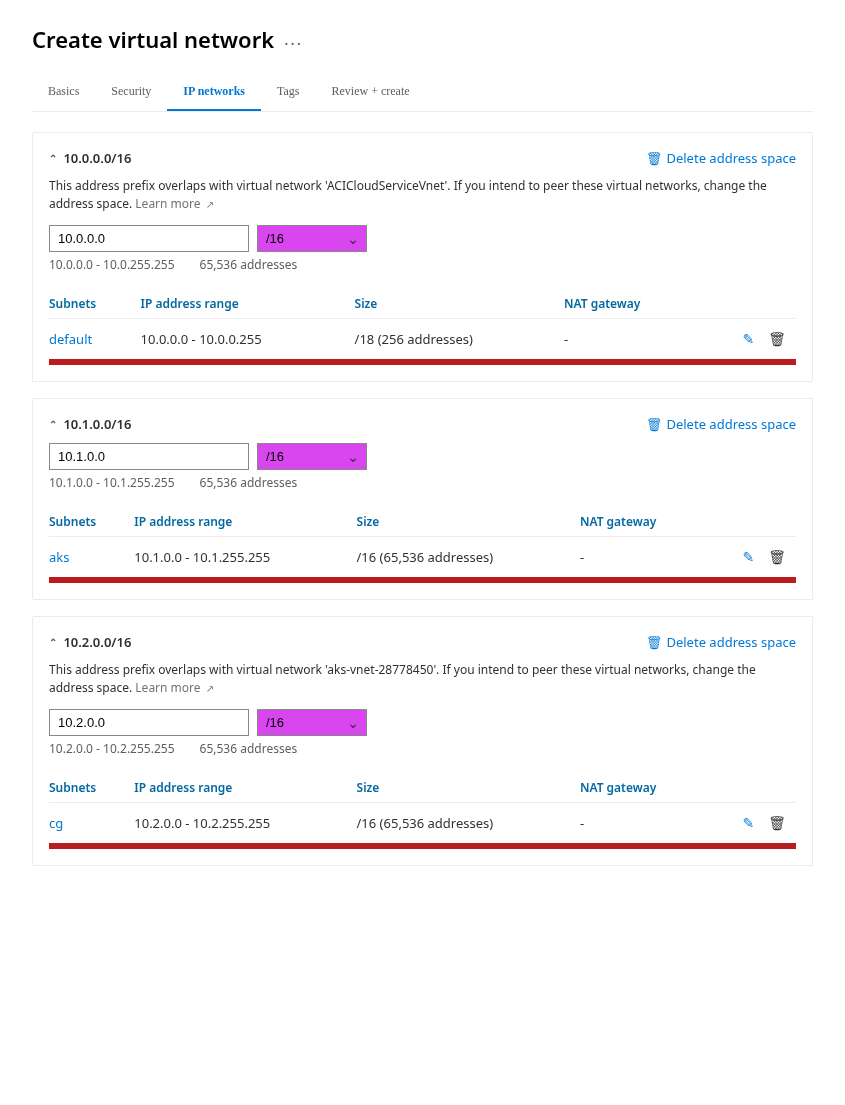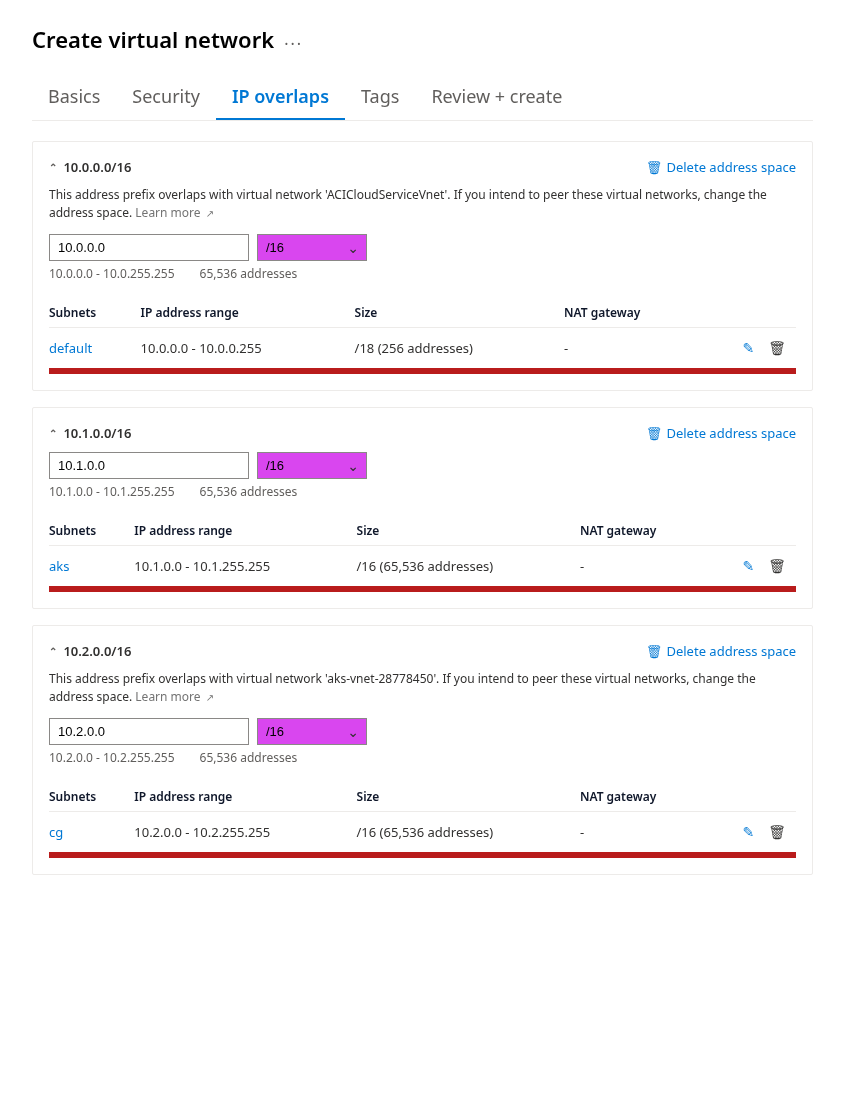--- a/index.html
+++ b/index.html
@@ -27,25 +27,26 @@
       letter-spacing: 2px;
     }
     .tabs {
       display: flex;
       gap: 0;
       border-bottom: 1px solid #edebe9;
       margin-bottom: 20px;
     }
     .tab {
       padding: 10px 16px;
-      font-size: 18px;
+      font-size: 12px;
       color: #605e5c;
       cursor: pointer;
       border-bottom: 2px solid transparent;
       text-decoration: none;
+      font-family: Liberation Serif, serif;
     }
     .tab.active {
       color: #0078d4;
       border-bottom: 2px solid #0078d4;
       font-weight: 600;
     }
     .address-block {
       border: 1px solid #edebe9;
       border-radius: 2px;
       margin-bottom: 16px;
@@ -144,21 +145,21 @@
     }
     .subnet-table {
       width: 100%;
       border-collapse: collapse;
       margin-top: 8px;
     }
     .subnet-table th {
       text-align: left;
       font-weight: 600;
       font-size: 12px;
-      color: #0f172a;
+      color: #0369a1;
       padding: 6px 8px 6px 0;
       border-bottom: 1px solid #edebe9;
     }
     .subnet-table td {
       padding: 10px 8px 10px 0;
       font-size: 13px;
       color: #323130;
       border-bottom: 6px solid #b91c1c;
     }
     .subnet-table td.subnet-link {
@@ -185,21 +186,21 @@
 <body>
 
 <div class="page-title">
   <span>Create virtual network</span>
   <span class="ellipsis">...</span>
 </div>
 
 <nav class="tabs">
   <a class="tab">Basics</a>
   <a class="tab">Security</a>
-  <a class="tab active">IP overlaps</a>
+  <a class="tab active">IP networks</a>
   <a class="tab">Tags</a>
   <a class="tab">Review + create</a>
 </nav>
 
 <div class="address-block">
   <div class="block-header">
     <div class="block-title">
       <span class="chevron-icon">⌃</span>
       <span>10.0.0.0/16</span>
     </div>

